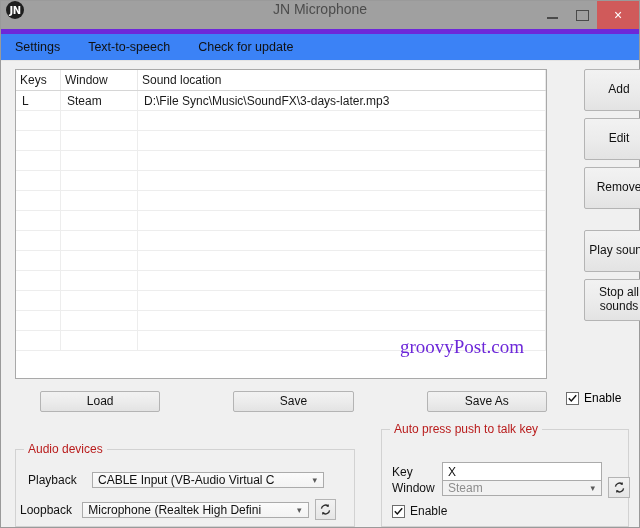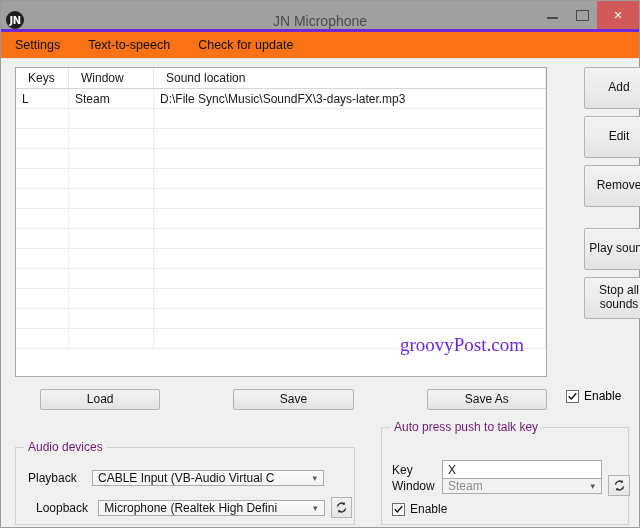--- a/index.html
+++ b/index.html
@@ -19,23 +19,23 @@
     background: #f0f0f0;
     border: 1px solid #9a9a9a;
     box-sizing: border-box;
     position: relative;
   }
   
   .titlebar {
     height: 28px;
     background: #a0a0a0;
     display: flex;
-    align-items: flex-end;
+    align-items: flex-start;
     position: relative;
-    border-bottom: 3px solid #6d28d9;
+    border-bottom: 5px solid #6d28d9;
   }
   .app-icon {
     width: 18px; height: 18px;
     margin-left: 5px;
     border-radius: 50%;
     background: #1e1e1e;
     color: #fff;
     font-size: 10px;
     font-weight: bold;
     display: flex;
@@ -68,21 +68,21 @@
     width: 42px;
     background: #d05a5a;
     color: #ffffff;
     font-size: 14px;
   }
   .min-glyph { display:block; width: 11px; height: 2px; background:#4a4a4a; margin-top: 6px;}
   .max-glyph { display:block; width: 11px; height: 9px; border:1.5px solid #4a4a4a; }
   
   .menubar {
     height: 26px;
-    background: #f97316;
+    background: #3b82f6;
     display: flex;
     align-items: center;
     padding-left: 14px;
     border-bottom: 1px solid #e4e4e4;
   }
   .menu-item {
     font-size: 12.5px;
     color: #111;
     margin-right: 28px;
     cursor: default;
@@ -106,21 +106,21 @@
     border-collapse: collapse;
     font-size: 12px;
     table-layout: fixed;
   }
   table.grid th {
     text-align: left;
     font-weight: normal;
     font-size: 12px;
     color: #1a1a1a;
     height: 20px;
-    padding: 0 0 0 12px;
+    padding: 0 0 0 4px;
     background: #ffffff;
     border-bottom: 1px solid #d6d6d6;
     border-right: 1px solid #e8e8e8;
   }
   table.grid td {
     height: 19px;
     padding: 0 0 0 6px;
     border-bottom: 1px solid #ededed;
     border-right: 1px solid #ededed;
     color: #1a1a1a;
@@ -193,21 +193,21 @@
     position: absolute;
     border: 1px solid #d2d2d2;
     box-sizing: border-box;
   }
   .groupbox > .gb-title {
     position: absolute;
     top: -8px; left: 8px;
     background: #f0f0f0;
     padding: 0 4px;
     font-size: 12px;
-    color: #701a75;
+    color: #b91c1c;
   }
   #audio-devices { left: 14px; top: 388px; width: 340px; height: 78px; }
   #ptt-group { left: 380px; top: 368px; width: 248px; height: 98px; }
   .row {
     position: absolute;
     display: flex;
     align-items: center;
   }
   .lbl { font-size: 12px; color: #111; }
   .combo {
@@ -383,21 +383,21 @@
       <div class="gb-title">Audio devices</div>
 
       <div class="row" style="left:12px; top:22px; width:316px;">
         <span class="lbl" style="width:64px;">Playback</span>
         <div class="combo" style="width:232px;">
           <span>CABLE Input (VB-Audio Virtual C</span>
           <span class="arrow">▾</span>
         </div>
       </div>
 
-      <div class="row" style="left:20px; top:49px; width:316px;">
+      <div class="row" style="left:4px; top:49px; width:316px;">
         <span class="lbl" style="width:64px;">Loopback</span>
         <div class="combo" style="width:232px;">
           <span>Microphone (Realtek High Defini</span>
           <span class="arrow">▾</span>
         </div>
         <div class="refresh-btn" style="margin-left:6px;">
           <svg width="13" height="13" viewBox="0 0 16 16">
             <path d="M3 7 a5 5 0 0 1 8.5 -3" stroke="#2a2a2a" stroke-width="1.6" fill="none"></path>
             <path d="M13 9 a5 5 0 0 1 -8.5 3" stroke="#2a2a2a" stroke-width="1.6" fill="none"></path>
             <path d="M11.6 1.2 L12.2 4.6 L9 4.3 Z" fill="#2a2a2a"></path>

